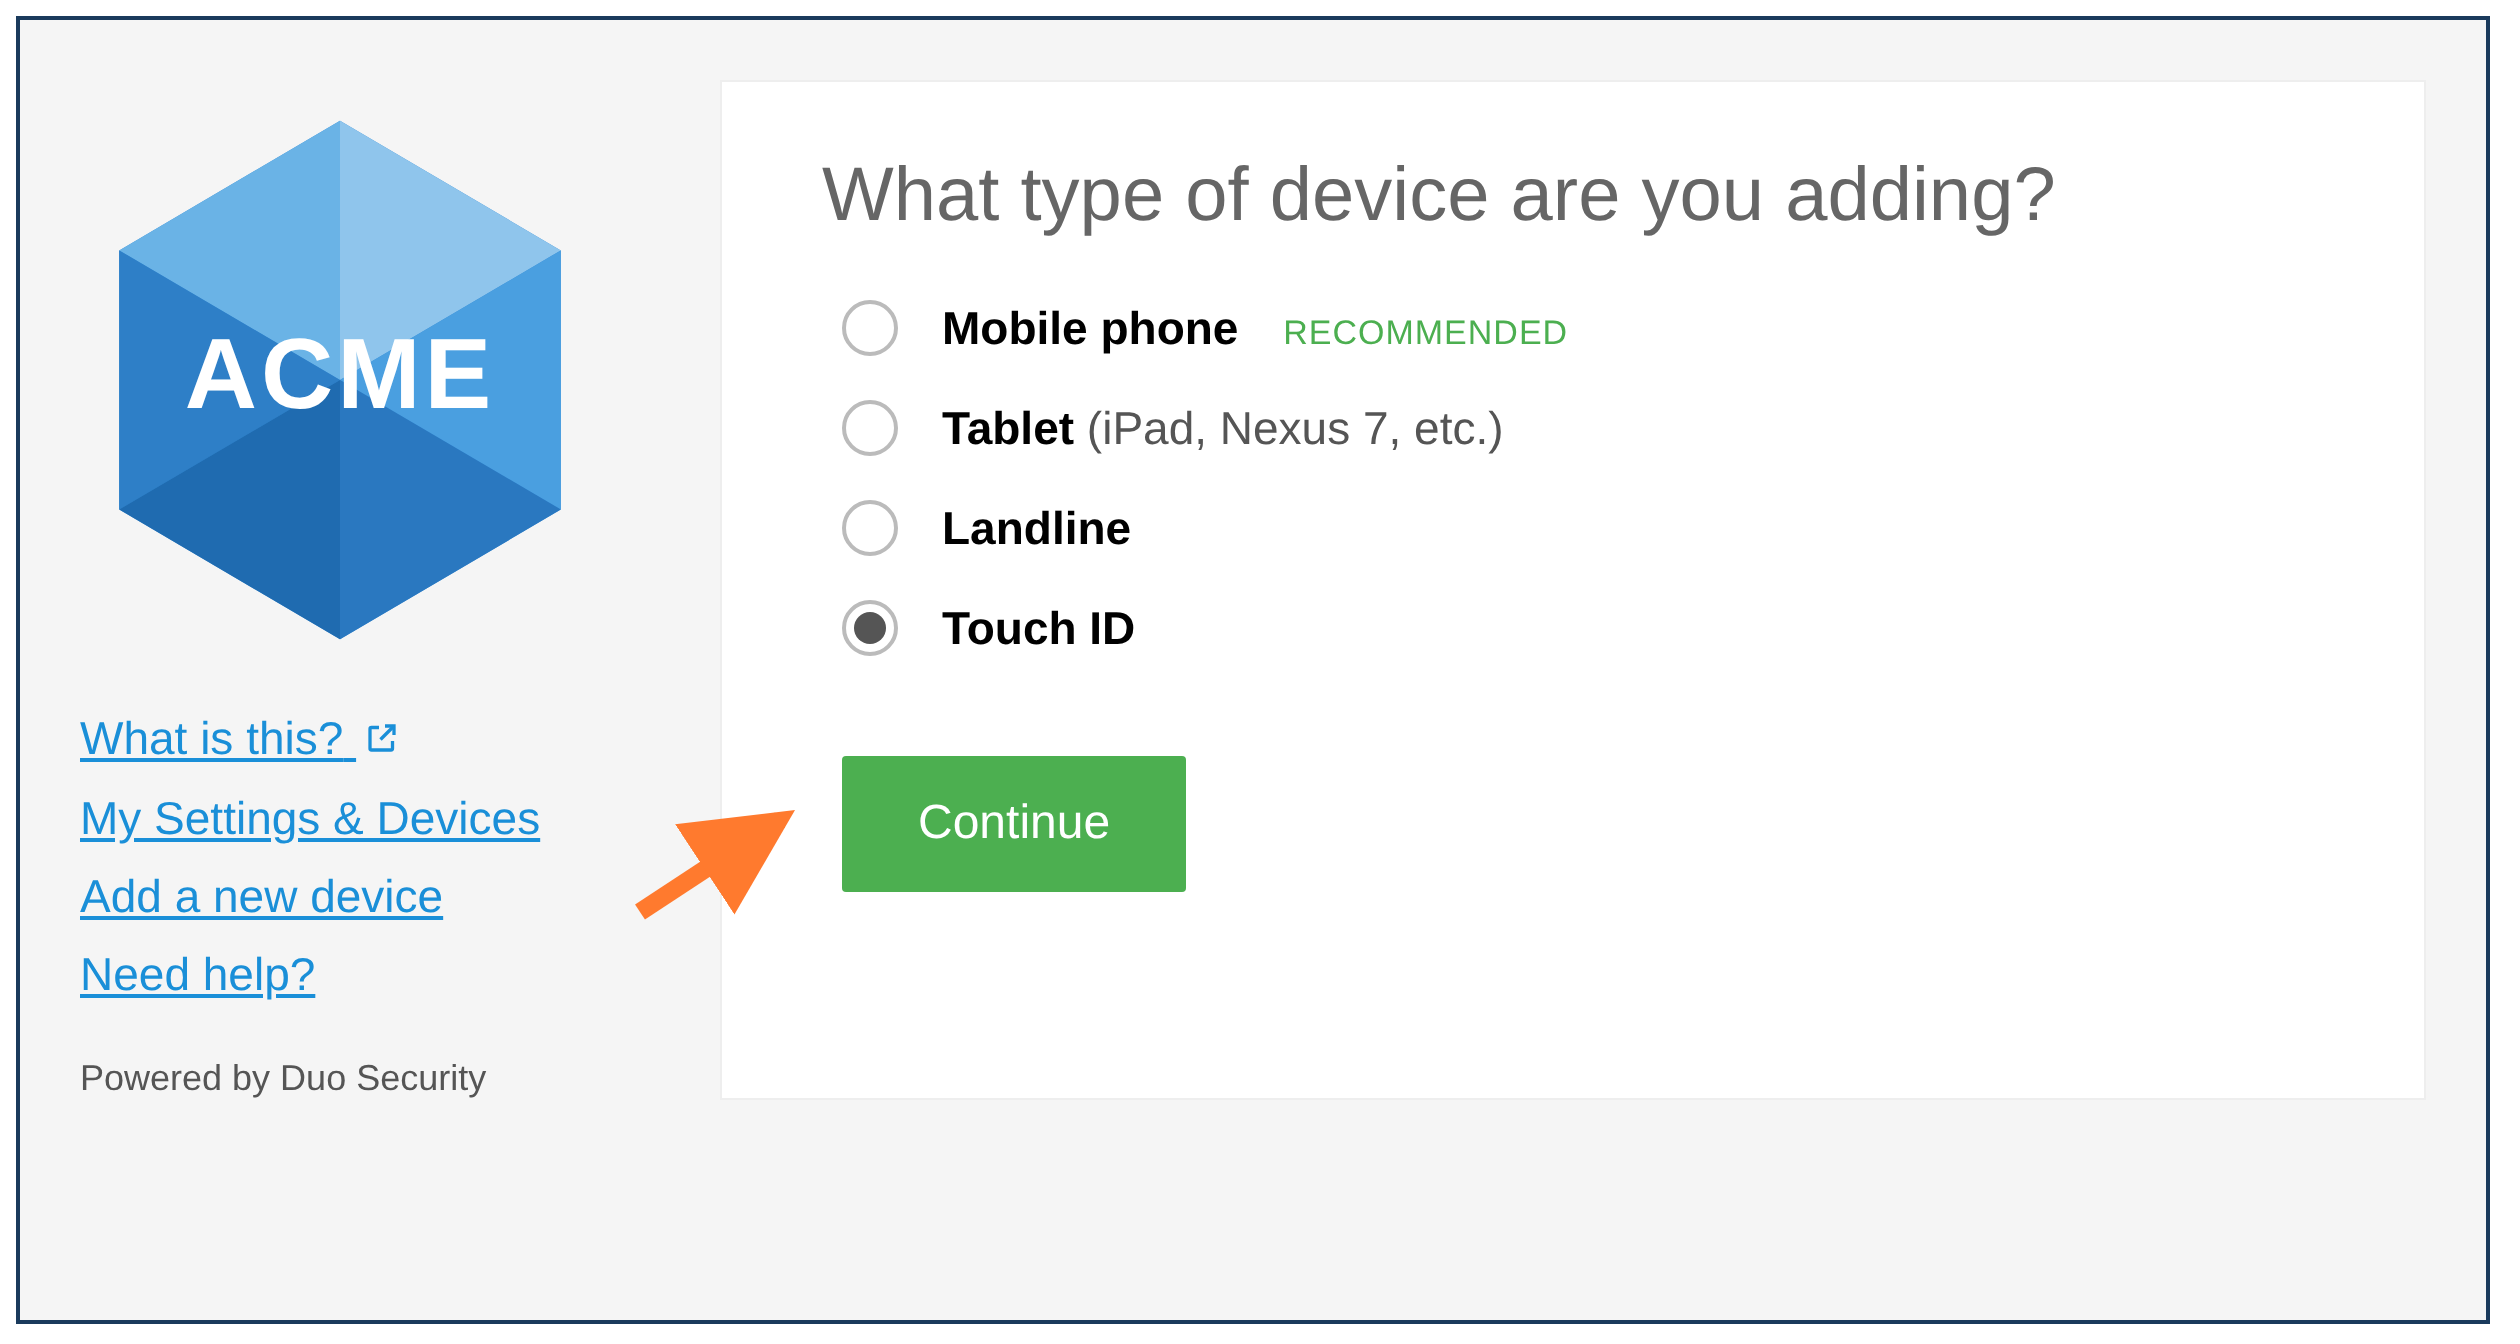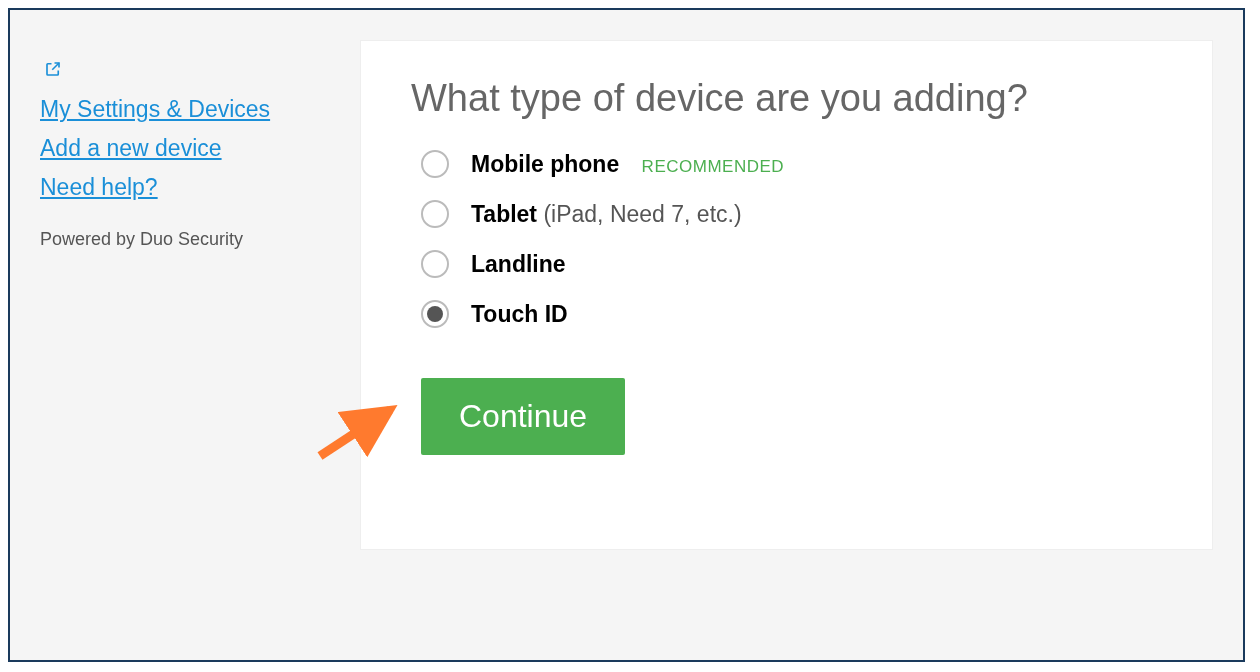--- a/index.html
+++ b/index.html
@@ -110,41 +110,56 @@
       letter-spacing: 0.5px;
       margin-left: 16px;
     }
     .continue-btn {
       margin-top: 28px;
       margin-left: 10px;
       background: #4CAF50;
       color: #fff;
       border: none;
       padding: 20px 38px;
-      font-size: 32px;
+      font-size: 24px;
       cursor: pointer;
       border-radius: 2px;
     }
     .annotation-arrow {
       position: absolute;
       left: 312px;
       top: 398px;
       pointer-events: none;
     }
   </style>
 </head>
 <body>
 
 <div class="frame">
 
   <aside class="sidebar">
+    <div class="logo-wrap">
+      <div class="hexagon">
+        <svg viewBox="0 0 100 112">
+          <polygon points="50,2 96,29 96,83 50,110 4,83 4,29" fill="#3a8fd8"></polygon>
+          <polygon points="50,2 96,29 50,56" fill="#8fc5ec"></polygon>
+          <polygon points="50,2 4,29 50,56" fill="#6ab3e6"></polygon>
+          <polygon points="4,29 4,83 50,56" fill="#2e7fc7"></polygon>
+          <polygon points="96,29 96,83 50,56" fill="#4a9fe0"></polygon>
+          <polygon points="4,83 50,110 50,56" fill="#1f6bb0"></polygon>
+          <polygon points="96,83 50,110 50,56" fill="#2a78c0"></polygon>
+        </svg>
+        <span class="logo-text">ACME</span>
+      </div>
+    </div>
 
     <div class="side-links">
       <div>
         <a href="#">
+          <span>What is this?</span>
           <span class="ext-icon">
             <svg width="18" height="18" viewBox="0 0 24 24" fill="none" stroke="#1a8fd8" stroke-width="2.2">
               <path d="M14 4h6v6"></path>
                 <path d="M20 4l-9 9"></path>
                 <path d="M19 14v5a1 1 0 0 1-1 1H5a1 1 0 0 1-1-1V6a1 1 0 0 1 1-1h5"></path>
             </svg>
           </span>
         </a>
       </div>
       <div><a href="#">My Settings &amp; Devices</a></div>
@@ -164,21 +179,21 @@
         <span class="radio"></span>
         <span class="opt-label">
           <strong>Mobile phone</strong>
           <span class="badge">RECOMMENDED</span>
         </span>
       </label>
 
       <label class="option-row">
         <span class="radio"></span>
         <span class="opt-label">
-          <strong>Tablet</strong><span class="opt-detail"> (iPad, Need 7, etc.)</span>
+          <strong>Tablet</strong><span class="opt-detail"> (iPad, Nexus 7, etc.)</span>
         </span>
       </label>
 
       <label class="option-row">
         <span class="radio"></span>
         <span class="opt-label">
           <strong>Landline</strong>
         </span>
       </label>
 

